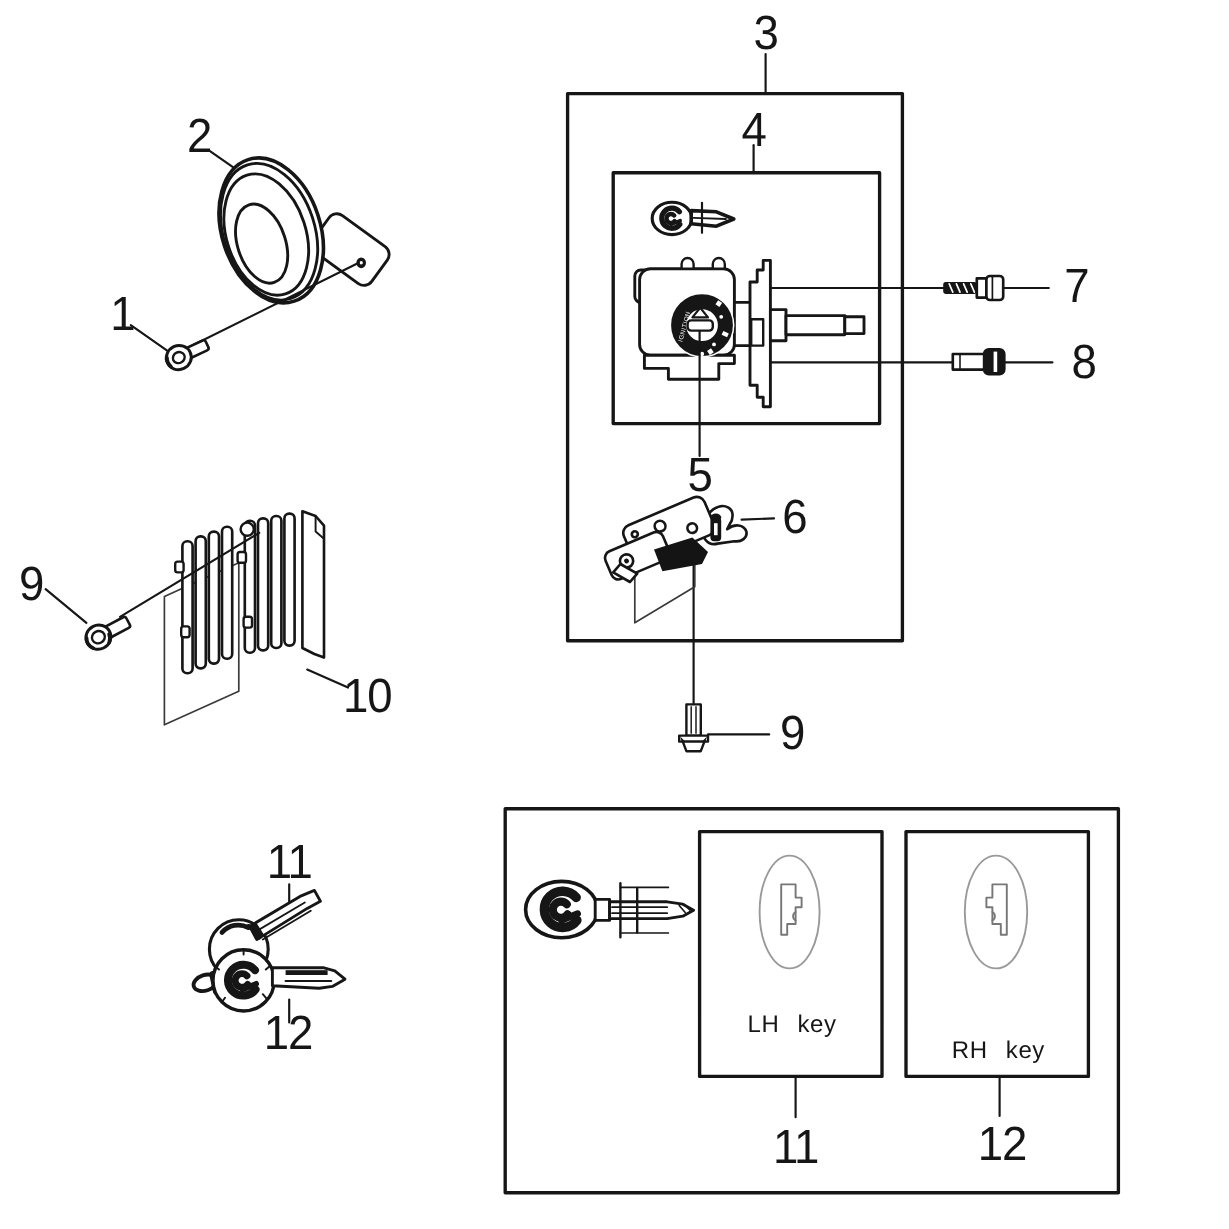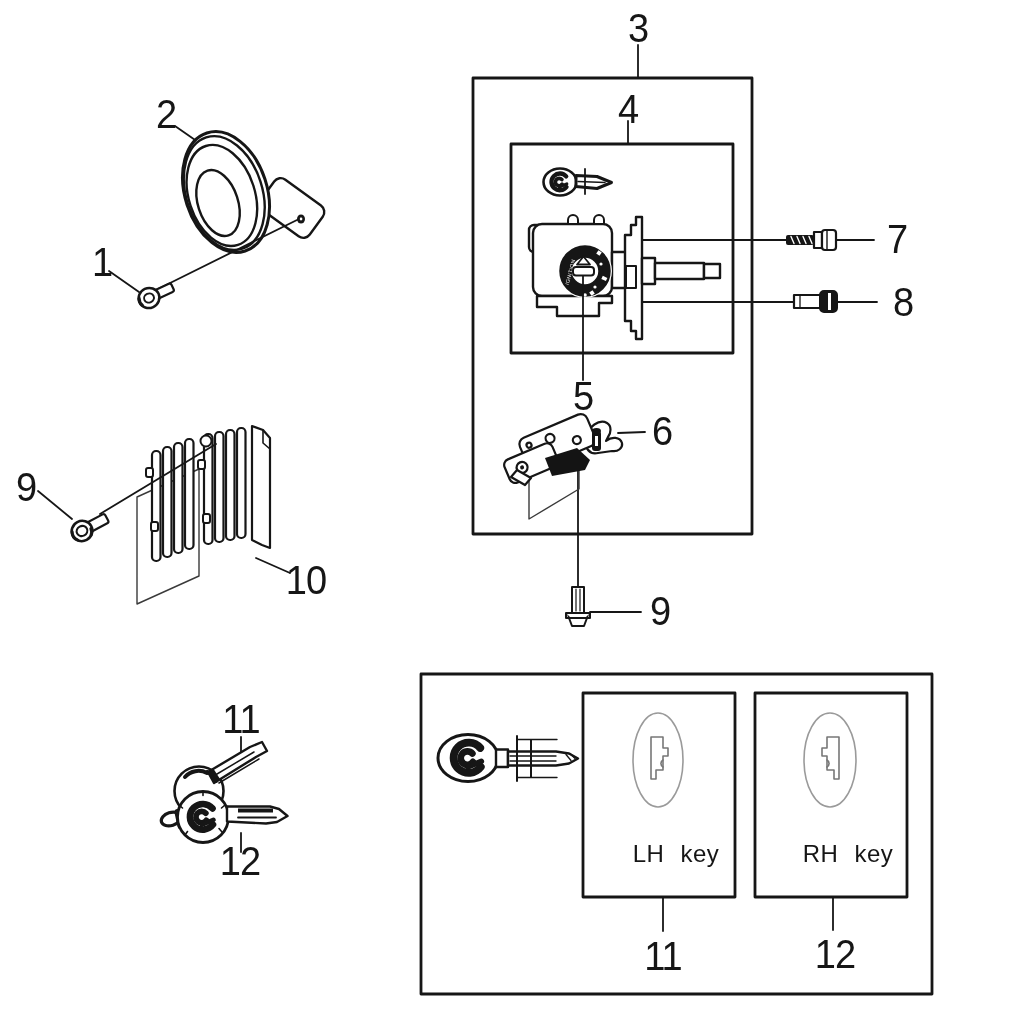--- a/index.html
+++ b/index.html
@@ -3,21 +3,21 @@
 <meta charset="utf-8">
 <style>
   :root{ --bg:#ffffff; --ink:#161616; }
   html,body{margin:0;padding:0;background:#fff;}
   .stage{position:relative;width:1024px;height:1024px;background:var(--bg);overflow:hidden;
          font-family:"Liberation Sans", sans-serif;}
   svg{position:absolute;left:0;top:0;}
   .callout{position:absolute;transform:translate(-50%,-50%) scaleX(.95);
            font-size:40px;font-weight:400;color:var(--ink);letter-spacing:-1px;line-height:1;}
   .keylabel{position:absolute;transform:translate(-50%,-50%);
-            font-size:24px;color:var(--ink);word-spacing:9px;letter-spacing:.5px;line-height:1;margin-left:16px;}
+            font-size:20px;color:var(--ink);word-spacing:9px;letter-spacing:.5px;line-height:1;}
 </style>
 </head>
 <body>
 
 <div class="stage">
 
 <svg width="1024" height="1024" viewBox="0 0 1024 1024" fill="none" stroke="#161616" stroke-width="2.2" stroke-linecap="round" stroke-linejoin="round">
 
   <g stroke-width="2.8">
     <rect x="473" y="78" width="279" height="456"></rect>
@@ -247,15 +247,15 @@
 <div class="callout" style="left:903px;top:302px;">8</div>
 <div class="callout" style="left:26px;top:487px;">9</div>
 <div class="callout" style="left:306px;top:580px;">10</div>
 <div class="callout" style="left:660px;top:611px;">9</div>
 <div class="callout" style="left:241px;top:719px;">11</div>
 <div class="callout" style="left:240px;top:861px;">12</div>
 <div class="callout" style="left:663px;top:956px;">11</div>
 <div class="callout" style="left:835px;top:954px;">12</div>
 
 <div class="keylabel" style="left:660px;top:854px;">LH key</div>
-<div class="keylabel" style="left:832px;top:854px;">RH key</div>
+<div class="keylabel" style="left:832px;top:876px;">RH key</div>
 
 </div>
 
 </body></html>

